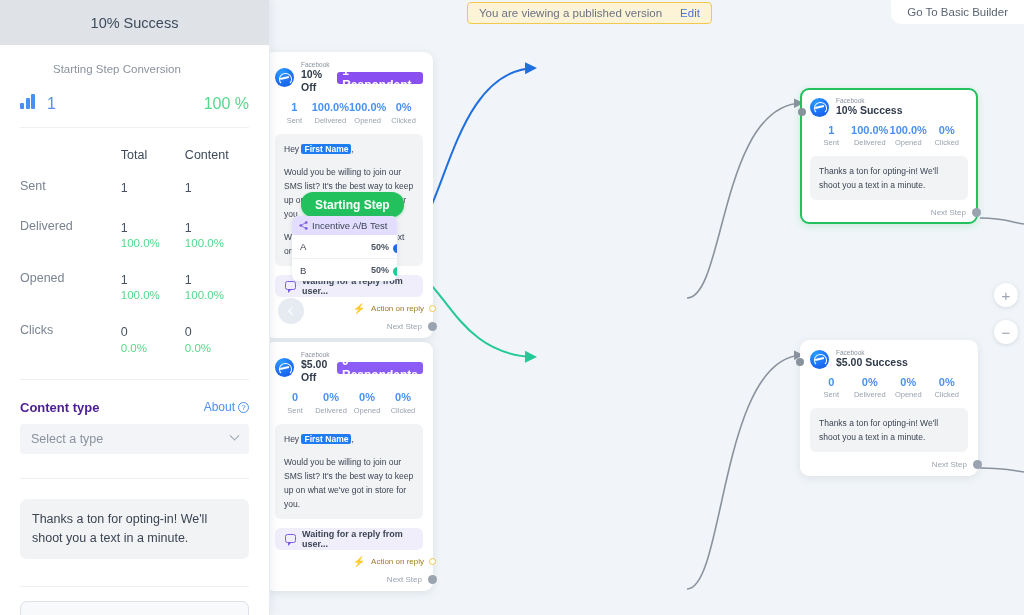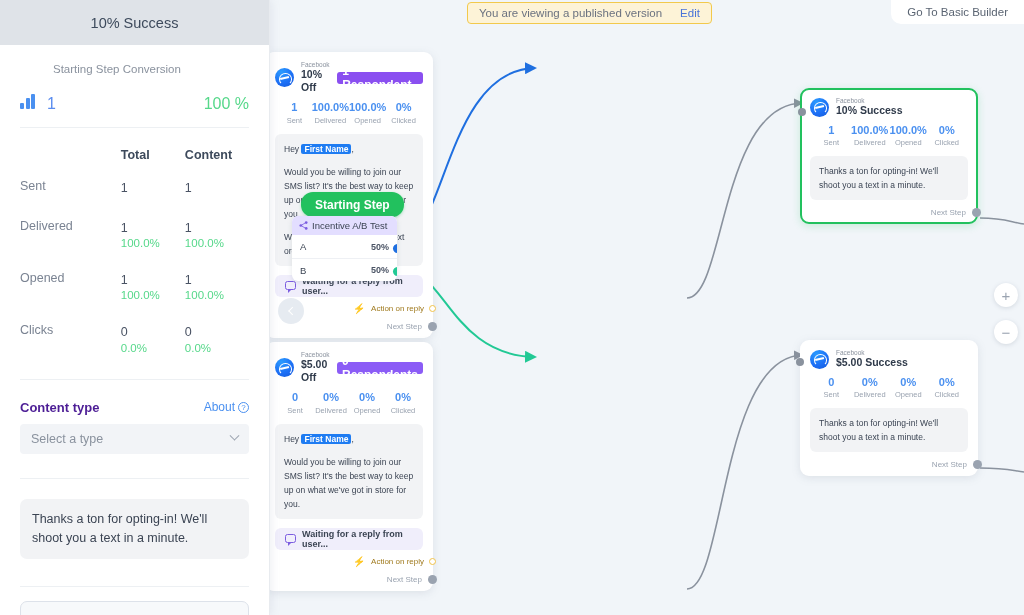--- a/index.html
+++ b/index.html
@@ -39,21 +39,21 @@
   .conv-icon i:nth-child(1) { height: 6px; }
   .conv-icon i:nth-child(2) { height: 11px; }
   .conv-icon i:nth-child(3) { height: 15px; }
   .conv-num { font-size: 16px; color: #5b8def; flex: 1; }
   .conv-pct { font-size: 16px; color: #56d88a; }
 
   .hr { height: 1px; background: #edf0f3; }
 
   .stats-table { width: 100%; border-collapse: collapse; margin-top: 2px; }
   .stats-table th {
-    text-align: left; font-size: 12.5px; color: #3d4a5c; font-weight: 700;
+    text-align: left; font-size: 12.5px; color: #3d4a5c; font-weight: 400;
     padding: 18px 0 6px 0;
   }
   .stats-table th.c0 { width: 44%; }
   .stats-table th.c1 { width: 28%; }
   .stats-table td { padding: 11px 0 11px 0; vertical-align: top; }
   .st-name { font-size: 12.5px; color: #7a8392; }
   .st-val { font-size: 12.5px; color: #4a5364; line-height: 1.45; }
   .st-sub { font-size: 11.5px; color: #56d88a; }
 
   .ct-head { display: flex; align-items: center; justify-content: space-between;

